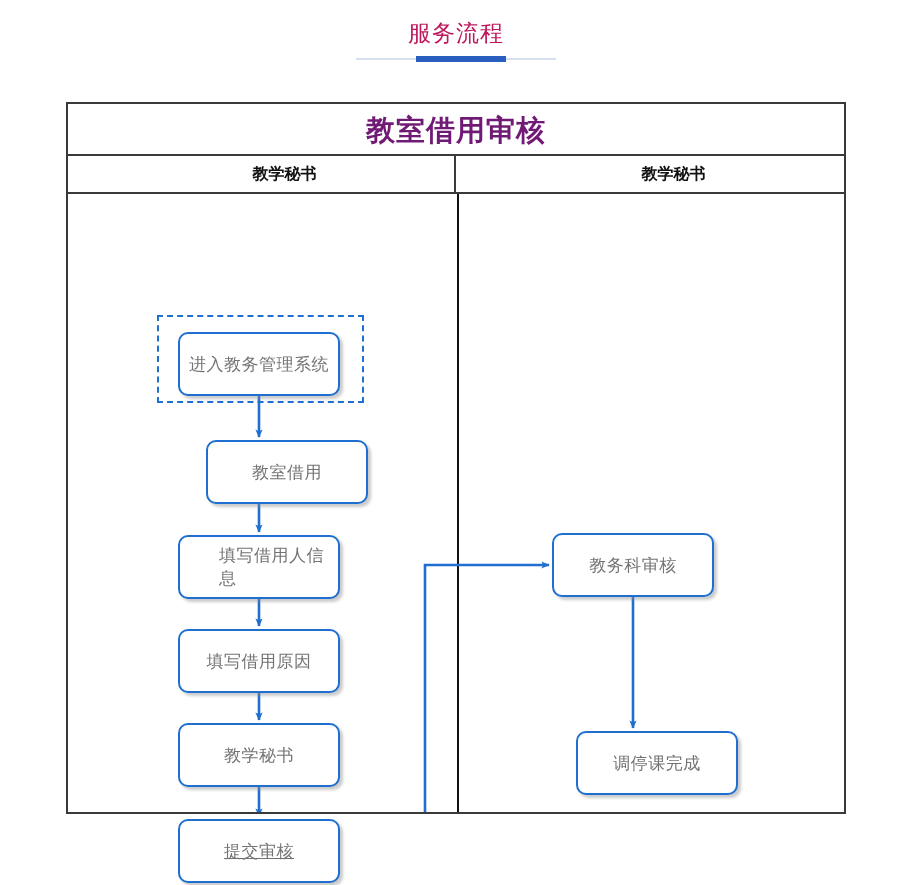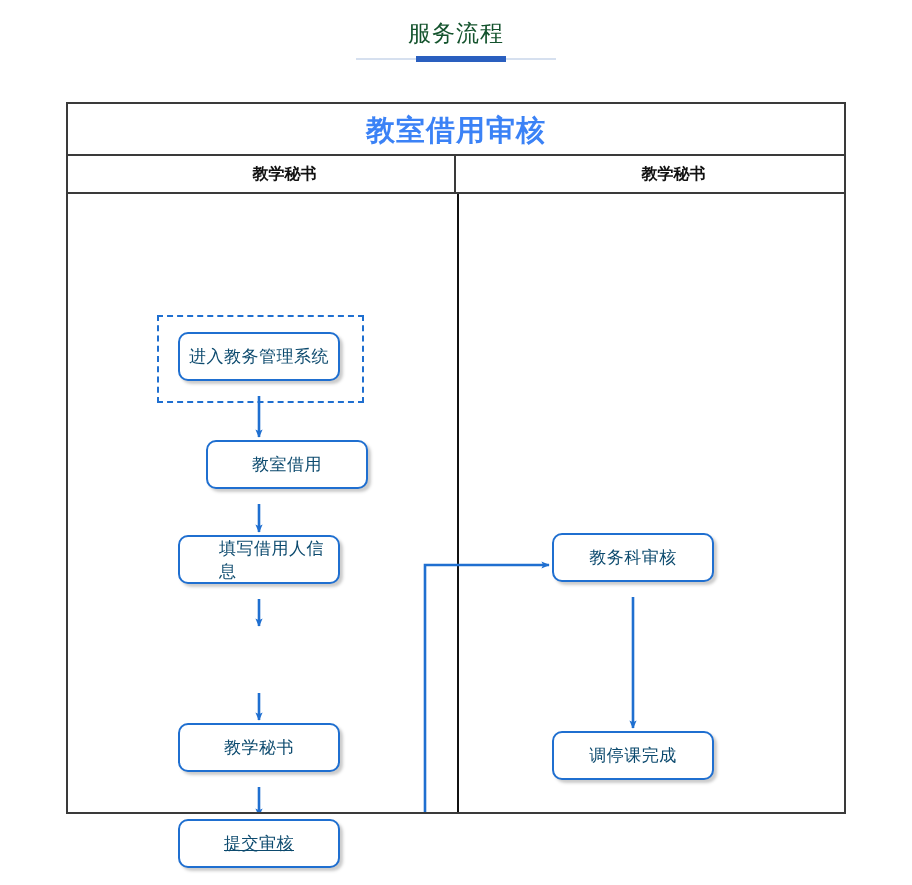--- a/index.html
+++ b/index.html
@@ -22,21 +22,21 @@
 
   
   .page-title {
     position: absolute;
     left: 0;
     top: 18px;
     width: 912px;
     text-align: center;
     font-size: 23px;
     line-height: 30px;
-    color: #14532d;
+    color: #be185d;
     letter-spacing: 1px;
     font-weight: 400;
   }
   .title-divider {
     position: absolute;
     left: 356px;
     top: 56px;
     width: 200px;
     height: 6px;
   }
@@ -71,21 +71,21 @@
   .lane-title {
     position: absolute;
     left: 0;
     top: 0;
     width: 776px;
     height: 52px;
     line-height: 52px;
     text-align: center;
     font-size: 29px;
     font-weight: bold;
-    color: #3b82f6;
+    color: #701a75;
     border-bottom: 2px solid #3a3a3a;
     box-sizing: border-box;
     letter-spacing: 1px;
   }
   .lane-headers {
     position: absolute;
     left: 0;
     top: 52px;
     width: 776px;
     height: 38px;
@@ -133,30 +133,30 @@
   .flow-svg {
     position: absolute;
     left: 0;
     top: 0;
   }
 
   
   .node {
     position: absolute;
     width: 162px;
-    height: 49px;
+    height: 64px;
     box-sizing: border-box;
     border: 2px solid #1F6FD0;
     border-radius: 10px;
     background: #ffffff;
     display: flex;
     align-items: center;
     justify-content: center;
     font-size: 17px;
-    color: #0c4a6e;
+    color: #737373;
     box-shadow: 3px 3px 3px rgba(140,140,140,0.45);
     letter-spacing: 0.5px;
   }
   .selection-box {
     position: absolute;
     box-sizing: border-box;
     border: 2px dashed #1F6FD0;
     background: transparent;
   }
 </style>
@@ -200,22 +200,23 @@
             <path d="M272,657 L357,657 L357,371 L481,371" marker-end="url(#arrow)"></path>
             <line x1="565" y1="403" x2="565" y2="534" marker-end="url(#arrow)"></line>
           </g>
         </svg>
 
         <div class="selection-box" style="left:89px; top:121px; width:207px; height:88px;"></div>
 
         <div class="node" style="left:110px; top:138px;">进入教务管理系统</div>
         <div class="node" style="left:110px; top:246px;margin-left:28px;">教室借用</div>
         <div class="node" style="left:110px; top:341px;padding-left:39px;">填写借用人信息</div>
+        <div class="node" style="left:110px; top:435px;">填写借用原因</div>
         <div class="node" style="left:110px; top:529px;">教学秘书</div>
         <div class="node" style="left:110px; top:625px;text-decoration:underline;">提交审核</div>
 
         <div class="node" style="left:484px; top:339px;text-align:center;">教务科审核</div>
-        <div class="node" style="left:484px; top:537px;">调停课完成</div>
+        <div class="node" style="left:508px; top:537px;">调停课完成</div>
 
       </div>
     </div>
   </div>
 </div>
 
 </body></html>

